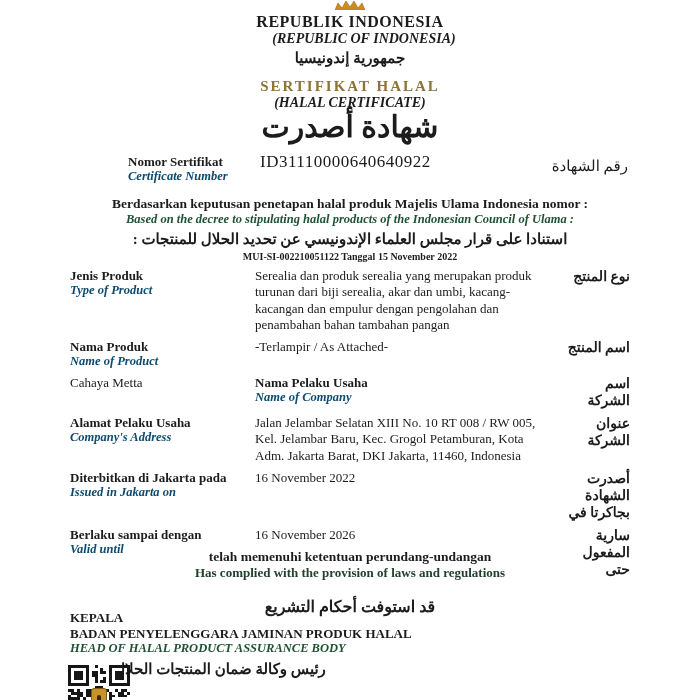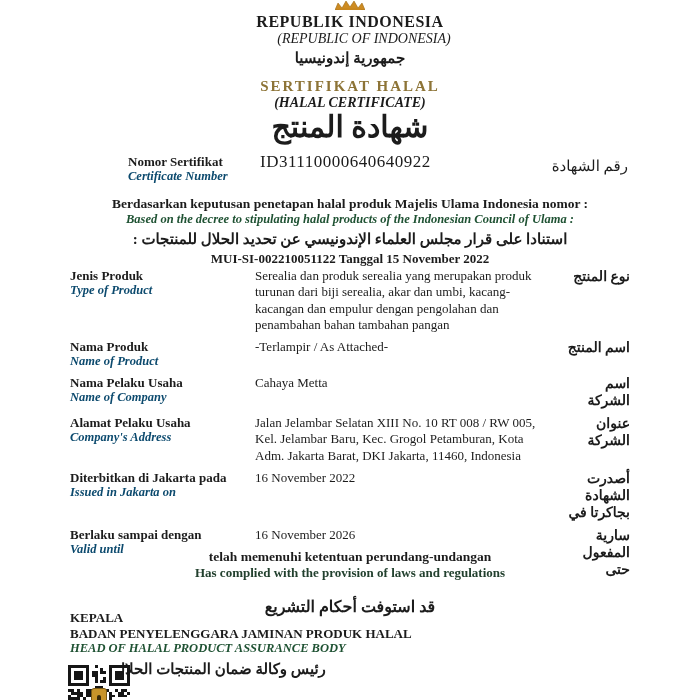--- a/index.html
+++ b/index.html
@@ -7,40 +7,40 @@
     width:700px;height:700px;background:#ffffff;
     font-family:"Liberation Serif", serif;color:#1c1c1c;
     position:relative;overflow:hidden;
   }
   .page{position:absolute;inset:0;}
 
   
   .doc-header{position:absolute;top:0;left:0;right:0;text-align:center;}
   .emblem{height:10px;display:flex;justify-content:center;align-items:flex-start;overflow:hidden;}
   .h-country{font-size:16px;font-weight:700;letter-spacing:.5px;margin-top:3px;}
-  .h-country-en{font-size:14px;font-weight:400;font-style:italic;padding-left:28px;}
+  .h-country-en{font-size:14px;font-weight:700;font-style:italic;padding-left:28px;}
   .h-country-ar{font-size:15px;font-weight:700;margin-top:2px;}
   .h-title{font-size:15px;font-weight:700;letter-spacing:2px;color:#8d7437;margin-top:11px;}
   .h-title-en{font-size:14px;font-weight:700;font-style:italic;}
   .h-title-ar{font-size:30px;font-weight:700;margin-top:0px;line-height:1.05;}
 
   
   .cert-number-row{position:absolute;top:152px;left:0;right:0;height:40px;}
   .cn-label{position:absolute;left:128px;top:2px;}
   .lbl-id{font-size:13px;font-weight:700;line-height:1.18;}
   .lbl-en{font-size:12.5px;font-weight:700;font-style:italic;color:#0c4a6e;line-height:1.18;}
   .cn-value{position:absolute;left:260px;top:0px;font-size:17px;letter-spacing:.5px;}
   .cn-ar{position:absolute;right:72px;top:5px;font-size:15px;font-weight:400;}
 
   
   .decree{position:absolute;top:196px;left:0;right:0;text-align:center;}
   .decree-id{font-size:13.5px;font-weight:700;}
   .decree-en{font-size:12.5px;font-weight:700;font-style:italic;color:#1f5233;}
   .decree-ar{font-size:15px;font-weight:700;margin-top:3px;}
-  .decree-num{font-size:13px;font-weight:700;margin-top:3px;}
+  .decree-num{font-size:10px;font-weight:700;margin-top:3px;}
 
   
   .fields{position:absolute;top:268px;left:70px;right:70px;}
   .frow{display:grid;grid-template-columns:185px 305px 1fr;margin-bottom:6px;align-items:start;}
   .fvalue{font-size:13px;line-height:1.25;padding-right:6px;}
   .far{text-align:right;font-size:14px;font-weight:700;}
 
   
   .compliance{position:absolute;top:549px;left:0;right:0;text-align:center;}
   .comp-id{font-size:13.5px;font-weight:700;}
@@ -75,21 +75,21 @@
       <svg width="30" height="10" viewBox="0 0 30 10">
         <polygon points="0,10 3,3 7,8 11,1 15,7 19,1 23,8 27,3 30,10" fill="#cd8b22" stroke="#a06a14" stroke-width="0.6"></polygon>
         <rect x="4" y="8" width="22" height="2" fill="#c8871f"></rect>
       </svg>
     </div>
     <div class="h-country">REPUBLIK INDONESIA</div>
     <div class="h-country-en">(REPUBLIC OF INDONESIA)</div>
     <div class="h-country-ar" dir="rtl">جمهورية إندونيسيا</div>
     <div class="h-title">SERTIFIKAT HALAL</div>
     <div class="h-title-en">(HALAL CERTIFICATE)</div>
-    <div class="h-title-ar" dir="rtl">شهادة المنتج</div>
+    <div class="h-title-ar" dir="rtl">شهادة أصدرت</div>
   </header>
 
   <section class="cert-number-row">
     <div class="cn-label">
       <div class="lbl-id">Nomor Sertifikat</div>
       <div class="lbl-en">Certificate Number</div>
     </div>
     <div class="cn-value">ID31110000640640922</div>
     <div class="cn-ar" dir="rtl">رقم الشهادة</div>
   </section>
@@ -115,25 +115,25 @@
     <div class="frow">
       <div class="fcell">
         <div class="lbl-id">Nama Produk</div>
         <div class="lbl-en">Name of Product</div>
       </div>
       <div class="fcell fvalue">-Terlampir / As Attached-</div>
       <div class="fcell far" dir="rtl">اسم المنتج</div>
     </div>
 
     <div class="frow">
+      <div class="fcell fvalue">Cahaya Metta</div>
       <div class="fcell">
         <div class="lbl-id">Nama Pelaku Usaha</div>
         <div class="lbl-en">Name of Company</div>
       </div>
-      <div class="fcell fvalue">Cahaya Metta</div>
       <div class="fcell far" dir="rtl">اسم الشركة</div>
     </div>
 
     <div class="frow">
       <div class="fcell">
         <div class="lbl-id">Alamat Pelaku Usaha</div>
         <div class="lbl-en">Company's Address</div>
       </div>
       <div class="fcell fvalue">Jalan Jelambar Selatan XIII No. 10 RT 008 / RW 005, Kel. Jelambar Baru, Kec. Grogol Petamburan, Kota Adm. Jakarta Barat, DKI Jakarta, 11460, Indonesia</div>
       <div class="fcell far" dir="rtl">عنوان الشركة</div>

